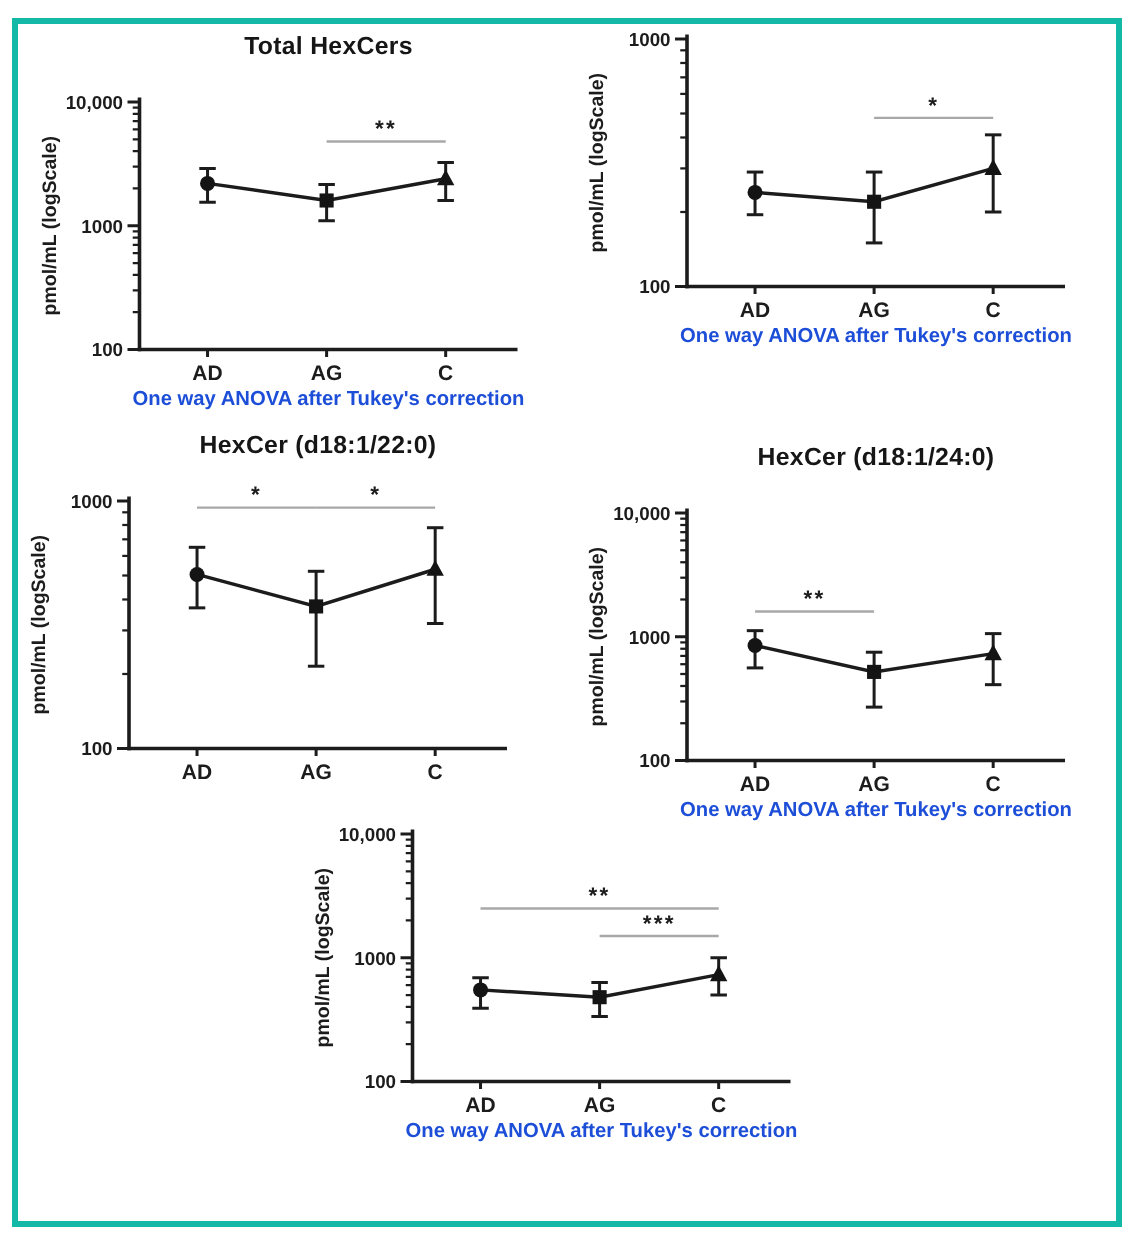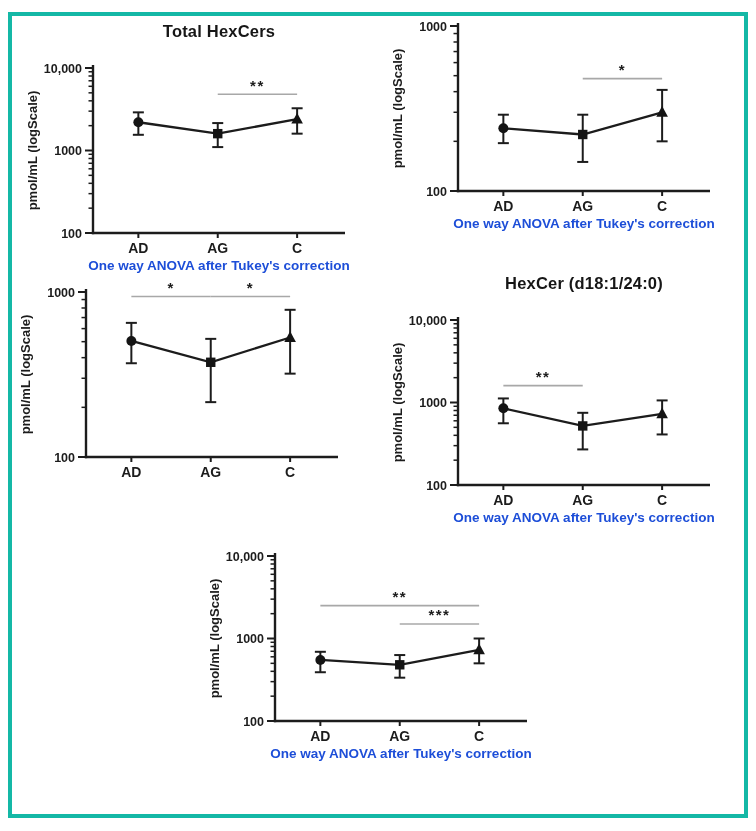--- a/index.html
+++ b/index.html
@@ -109,20 +109,21 @@
           <line x1="202.74" y1="175" x2="202.74" y2="180" stroke="#1c1c1c" stroke-width="2"></line>
           <text x="202.74" y="195" text-anchor="middle" font-size="14" font-weight="bold" fill="#1c1c1c">AG</text>
           <line x1="282.12" y1="175" x2="282.12" y2="180" stroke="#1c1c1c" stroke-width="2"></line>
           <text x="282.12" y="195" text-anchor="middle" font-size="14" font-weight="bold" fill="#1c1c1c">C</text>
           <text transform="translate(22,92.5) rotate(-90)" text-anchor="middle" font-size="13" font-weight="bold" fill="#1c1c1c">pmol/mL (logScale)</text>
         </svg>
       <div class="panel-caption">One way ANOVA after Tukey's correction</div>
     </figure>
 
     <figure class="panel" style="left:-4px;top:266px;">
+      <figcaption class="panel-title">HexCer (d18:1/22:0)</figcaption>
       <svg class="chart" viewBox="0 0 350 200">
           <line x1="123.36" y1="14.43390415604972" x2="202.74" y2="14.43390415604972" stroke="#a8a8a8" stroke-width="1.6"></line>
           <text x="163.05" y="10.93390415604972" text-anchor="middle" font-size="15" font-weight="bold" fill="#1c1c1c" letter-spacing="1.5">*</text>
           <line x1="202.74" y1="14.43390415604972" x2="282.12" y2="14.43390415604972" stroke="#a8a8a8" stroke-width="1.6"></line>
           <text x="242.43" y="10.93390415604972" text-anchor="middle" font-size="15" font-weight="bold" fill="#1c1c1c" letter-spacing="1.5">*</text>
           <polyline points="123.36,58.956922610420875 202.74,80.28484082492639 282.12,55.49448151586981" fill="none" stroke="#1c1c1c" stroke-width="2.3"></polyline>
           <line x1="123.36" y1="81.24671552894583" x2="123.36" y2="40.86929615392884" stroke="#1c1c1c" stroke-width="2"></line>
           <line x1="117.86" y1="40.86929615392884" x2="128.86" y2="40.86929615392884" stroke="#1c1c1c" stroke-width="2"></line>
           <line x1="117.86" y1="81.24671552894583" x2="128.86" y2="81.24671552894583" stroke="#1c1c1c" stroke-width="2"></line>
           <circle cx="123.36" cy="58.956922610420875" r="5" fill="#141414"></circle>
@@ -151,21 +152,21 @@
           <line x1="123.36" y1="175" x2="123.36" y2="180" stroke="#1c1c1c" stroke-width="2"></line>
           <text x="123.36" y="195" text-anchor="middle" font-size="14" font-weight="bold" fill="#1c1c1c">AD</text>
           <line x1="202.74" y1="175" x2="202.74" y2="180" stroke="#1c1c1c" stroke-width="2"></line>
           <text x="202.74" y="195" text-anchor="middle" font-size="14" font-weight="bold" fill="#1c1c1c">AG</text>
           <line x1="282.12" y1="175" x2="282.12" y2="180" stroke="#1c1c1c" stroke-width="2"></line>
           <text x="282.12" y="195" text-anchor="middle" font-size="14" font-weight="bold" fill="#1c1c1c">C</text>
           <text transform="translate(22,92.5) rotate(-90)" text-anchor="middle" font-size="13" font-weight="bold" fill="#1c1c1c">pmol/mL (logScale)</text>
         </svg>
     </figure>
 
-    <figure class="panel" style="left:368px;top:252px;">
+    <figure class="panel" style="left:368px;top:274px;">
       <figcaption class="panel-title">HexCer (d18:1/24:0)</figcaption>
       <svg class="chart" viewBox="0 0 350 200">
           <line x1="123.36" y1="75.6601014308862" x2="202.74" y2="75.6601014308862" stroke="#a8a8a8" stroke-width="1.6"></line>
           <text x="163.05" y="72.1601014308862" text-anchor="middle" font-size="15" font-weight="bold" fill="#1c1c1c" letter-spacing="1.5">**</text>
           <polyline points="123.36,98.32293862857085 202.74,115.92972415012906 282.12,103.77586404006239" fill="none" stroke="#1c1c1c" stroke-width="2.3"></polyline>
           <line x1="123.36" y1="113.27448777198848" x2="123.36" y2="88.43951312971002" stroke="#1c1c1c" stroke-width="2"></line>
           <line x1="117.86" y1="88.43951312971002" x2="128.86" y2="88.43951312971002" stroke="#1c1c1c" stroke-width="2"></line>
           <line x1="117.86" y1="113.27448777198848" x2="128.86" y2="113.27448777198848" stroke="#1c1c1c" stroke-width="2"></line>
           <circle cx="123.36" cy="98.32293862857085" r="5" fill="#141414"></circle>
           <line x1="202.74" y1="139.41248945688355" x2="202.74" y2="102.80744577018474" stroke="#1c1c1c" stroke-width="2"></line>

